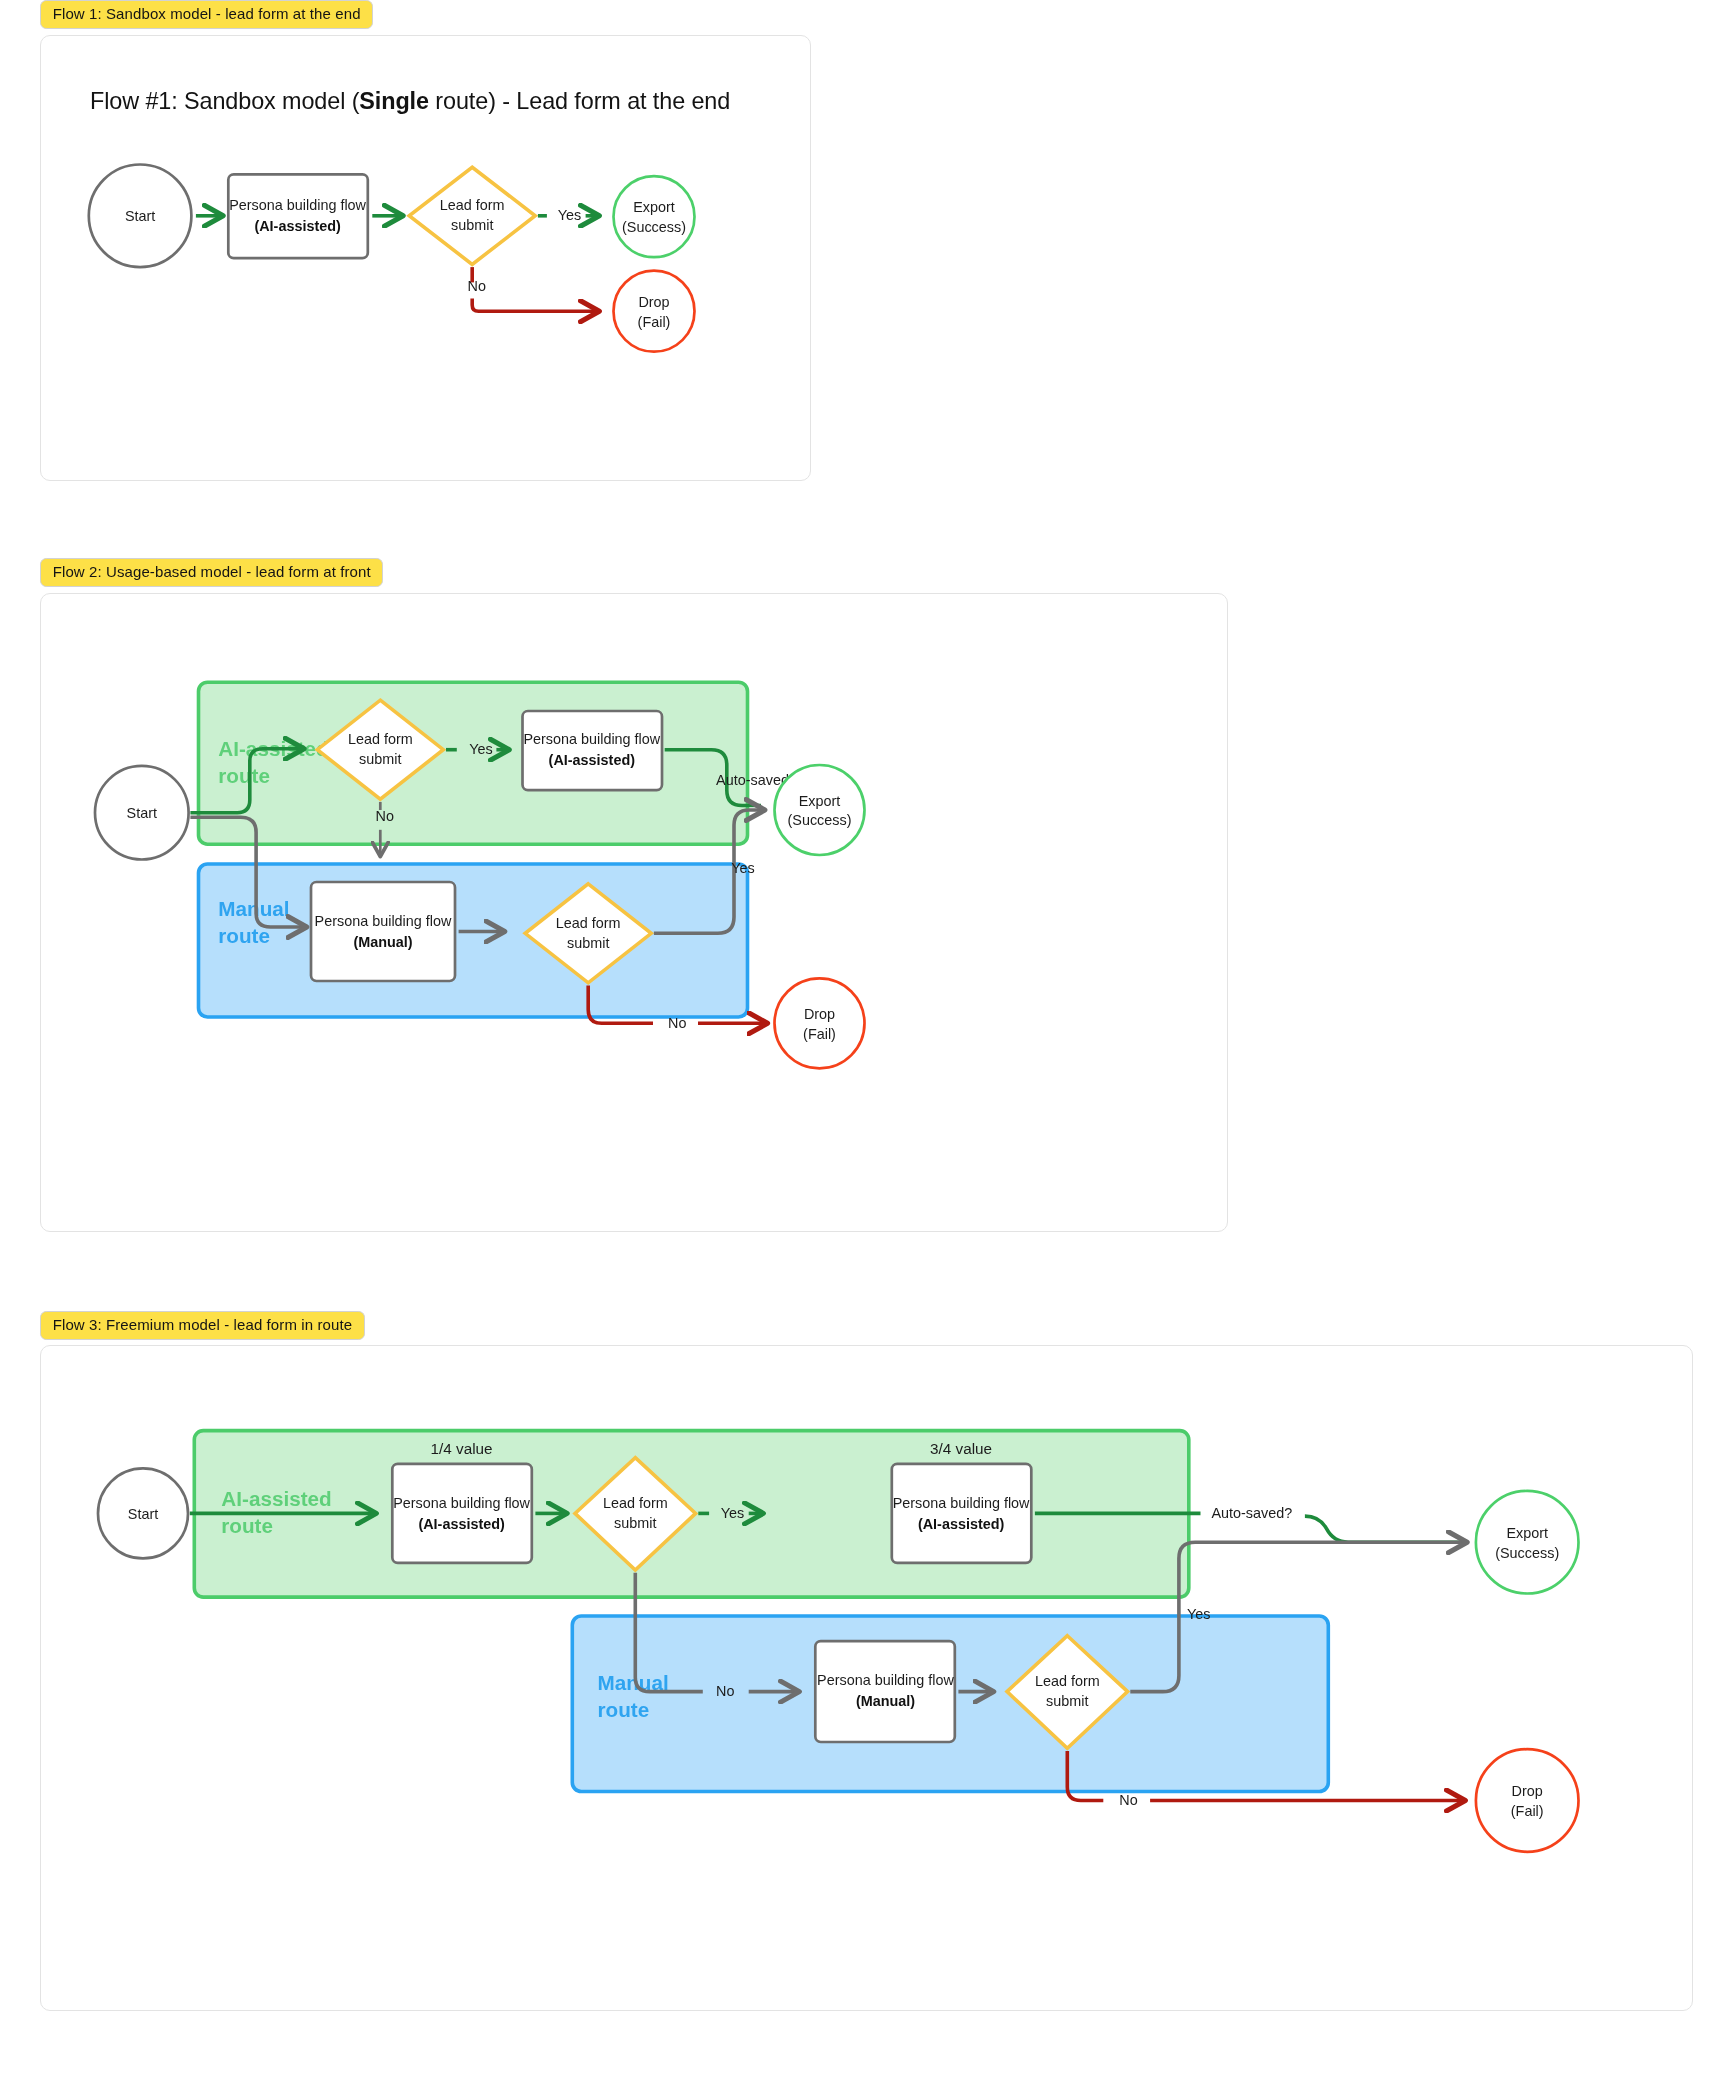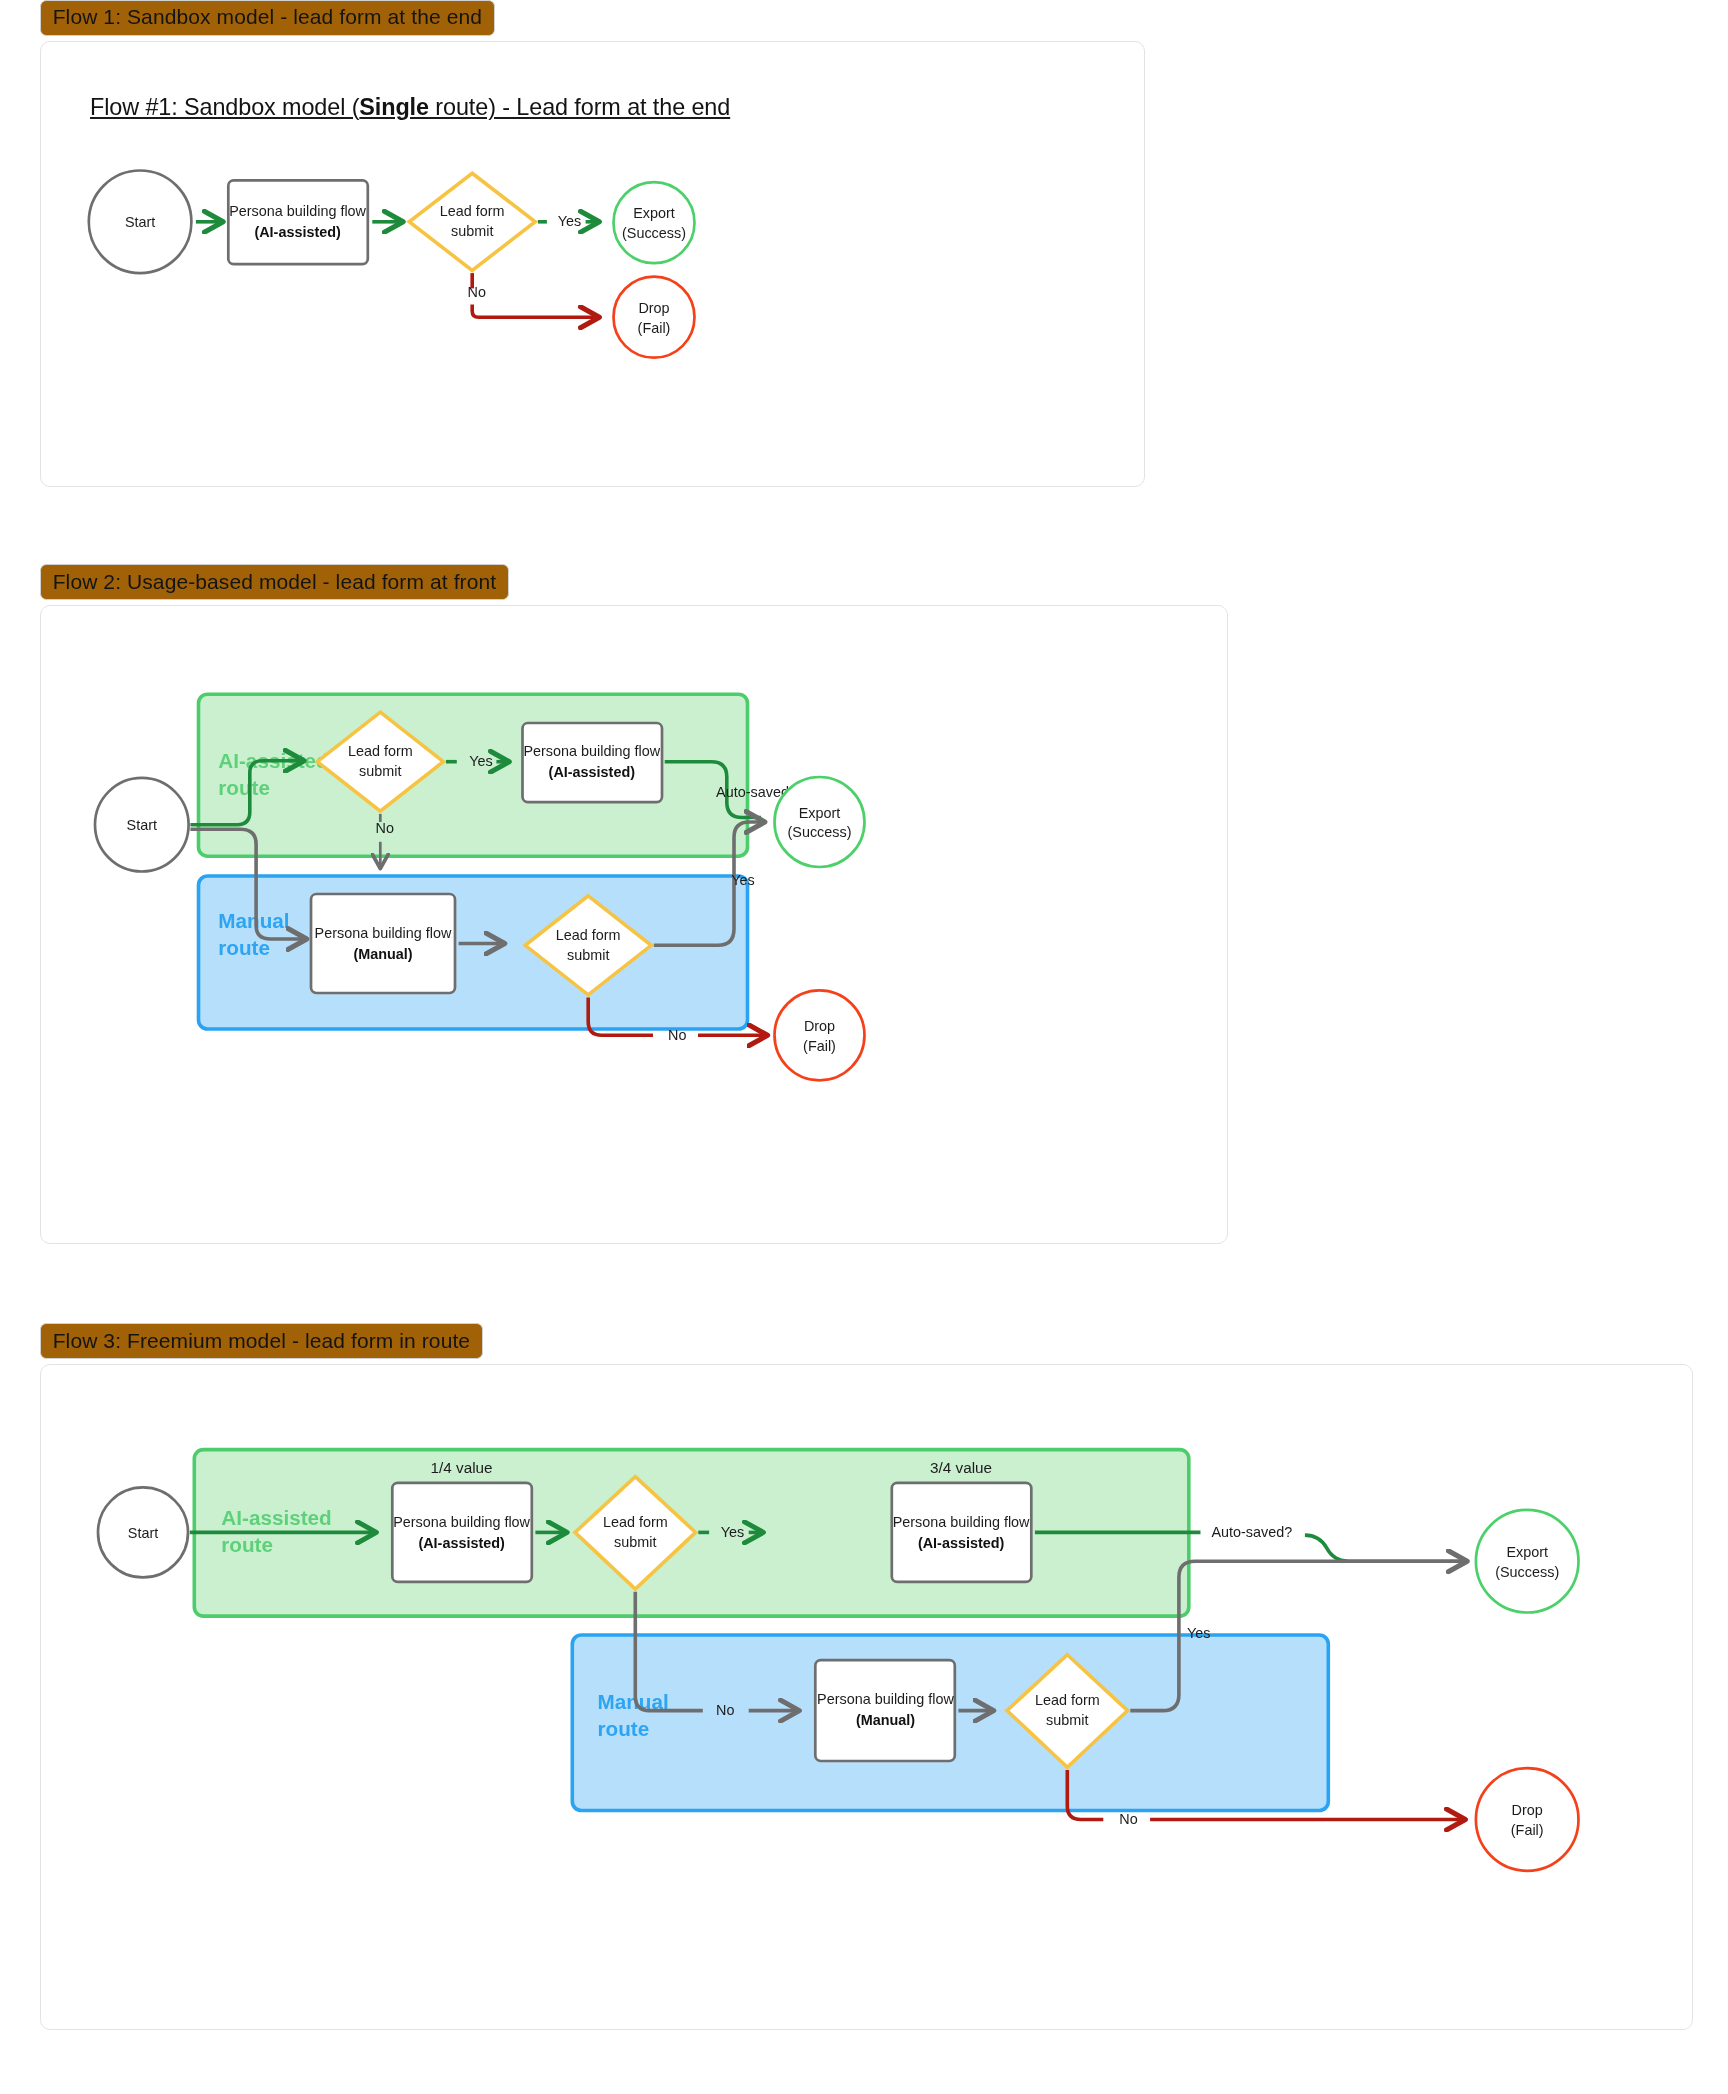--- a/index.html
+++ b/index.html
@@ -9,25 +9,25 @@
     font-family:"Liberation Sans", sans-serif;
     color:#1a1a1a;
     -webkit-font-smoothing:antialiased;
   }
   .page{width:1728px;padding:0;box-sizing:border-box;}
   .flow-section{margin:0 0 0 0;}
   .section-tab{
     display:inline-block;
     margin-left:40px;
     margin-bottom:5.4px;
-    background:#a16207;
+    background:#fde047;
     border:0.9px solid #d2d2d2;
     border-radius:6.3px;
     padding:5.4px 11.7px 6.3px 11.7px;
-    font-size:21px;
+    font-size:15px;
     line-height:1.05;
     color:#141414;
     letter-spacing:0.1px;
   }
   .card{
     margin:0 auto 0 40px;
     background:#ffffff;
     border:0.9px solid #e3e3e3;
     border-radius:10px;
     box-sizing:border-box;
@@ -51,21 +51,21 @@
   .lane-blue{fill:#2fa4f0;}
   .value-label{font-family:"Liberation Sans", sans-serif;fill:#1c1c1c;font-size:17px;}
 </style>
 </head>
 <body>
 
 <div class="page">
 
   <div class="flow-section">
     <div class="section-tab">Flow 1: Sandbox model - lead form at the end</div>
-    <div class="card" style="width:1105px;height:446px;text-decoration:underline;">
+    <div class="card" style="width:771px;height:446px;">
       <div style="padding:52px 0 0 49px;">
         <div class="card-title">
           <span>Flow #1: Sandbox model (</span><b>Single</b><span> route) - Lead form at the end</span>
         </div>
       </div>
 
       <svg width="947" height="324" viewBox="0 0 1052 360">
         <defs>
           <marker id="arw-green-1" viewBox="0 0 12 12" refX="9" refY="6" markerWidth="7" markerHeight="7" orient="auto-start-reverse">
             <path d="M1,1 L10,6 L1,11" fill="none" stroke="#1e8b3c" stroke-width="2.4" stroke-linecap="round" stroke-linejoin="round"></path>

